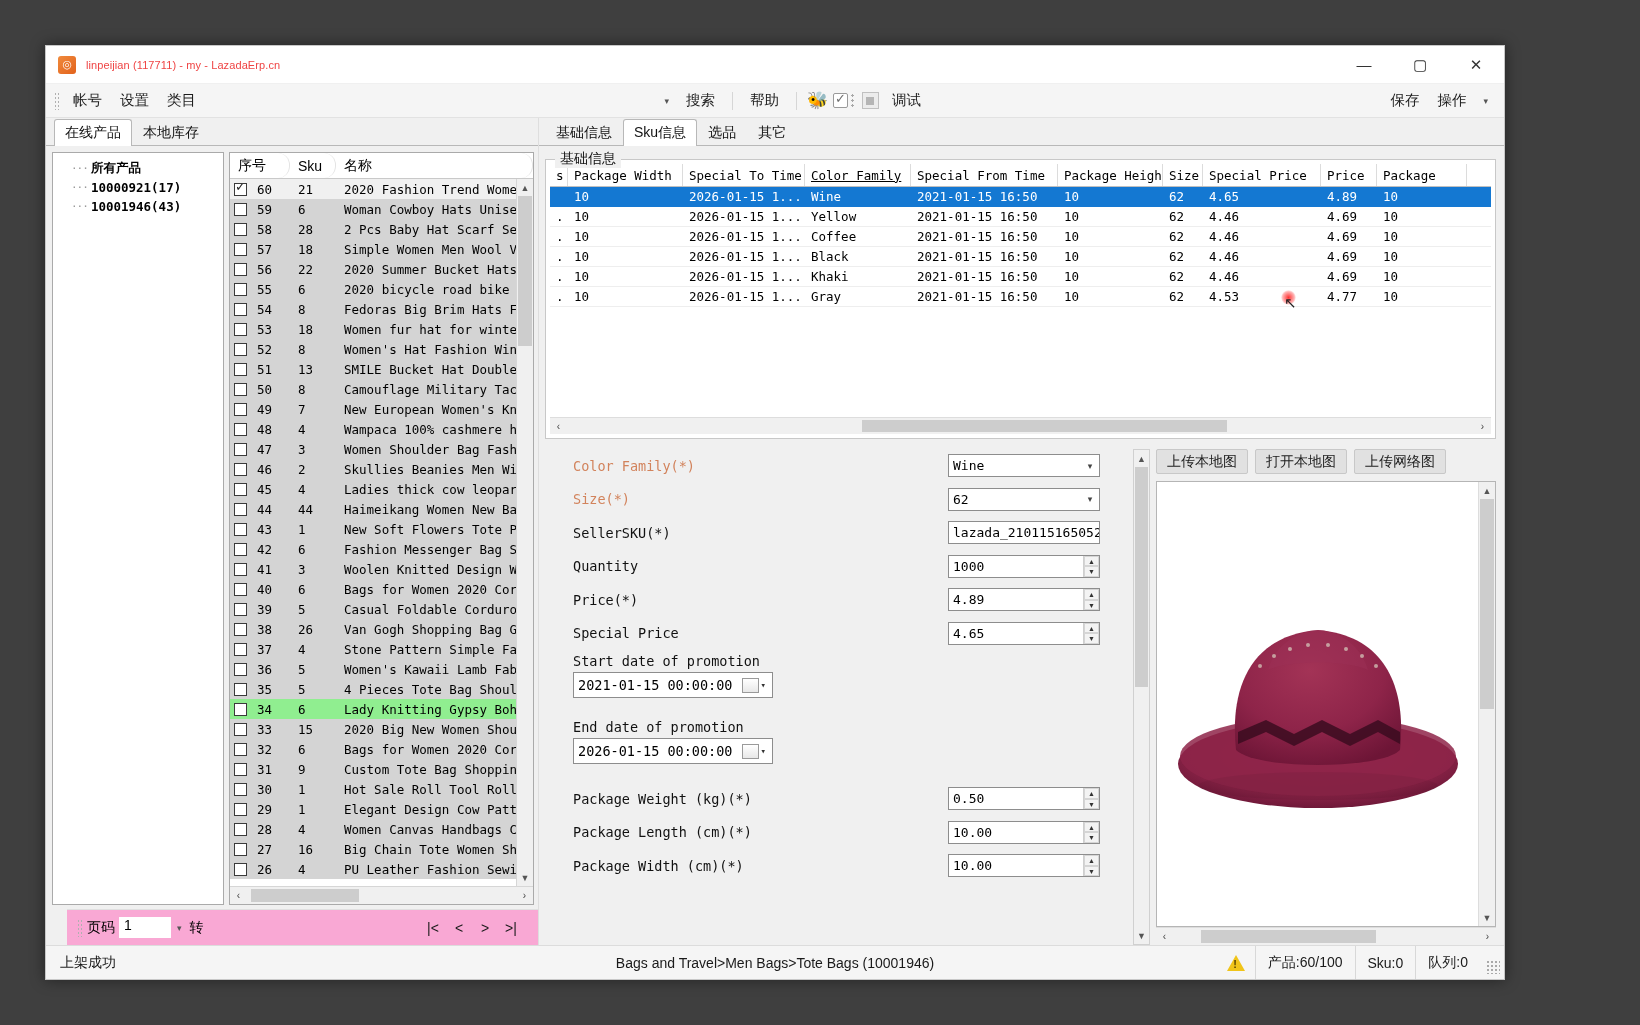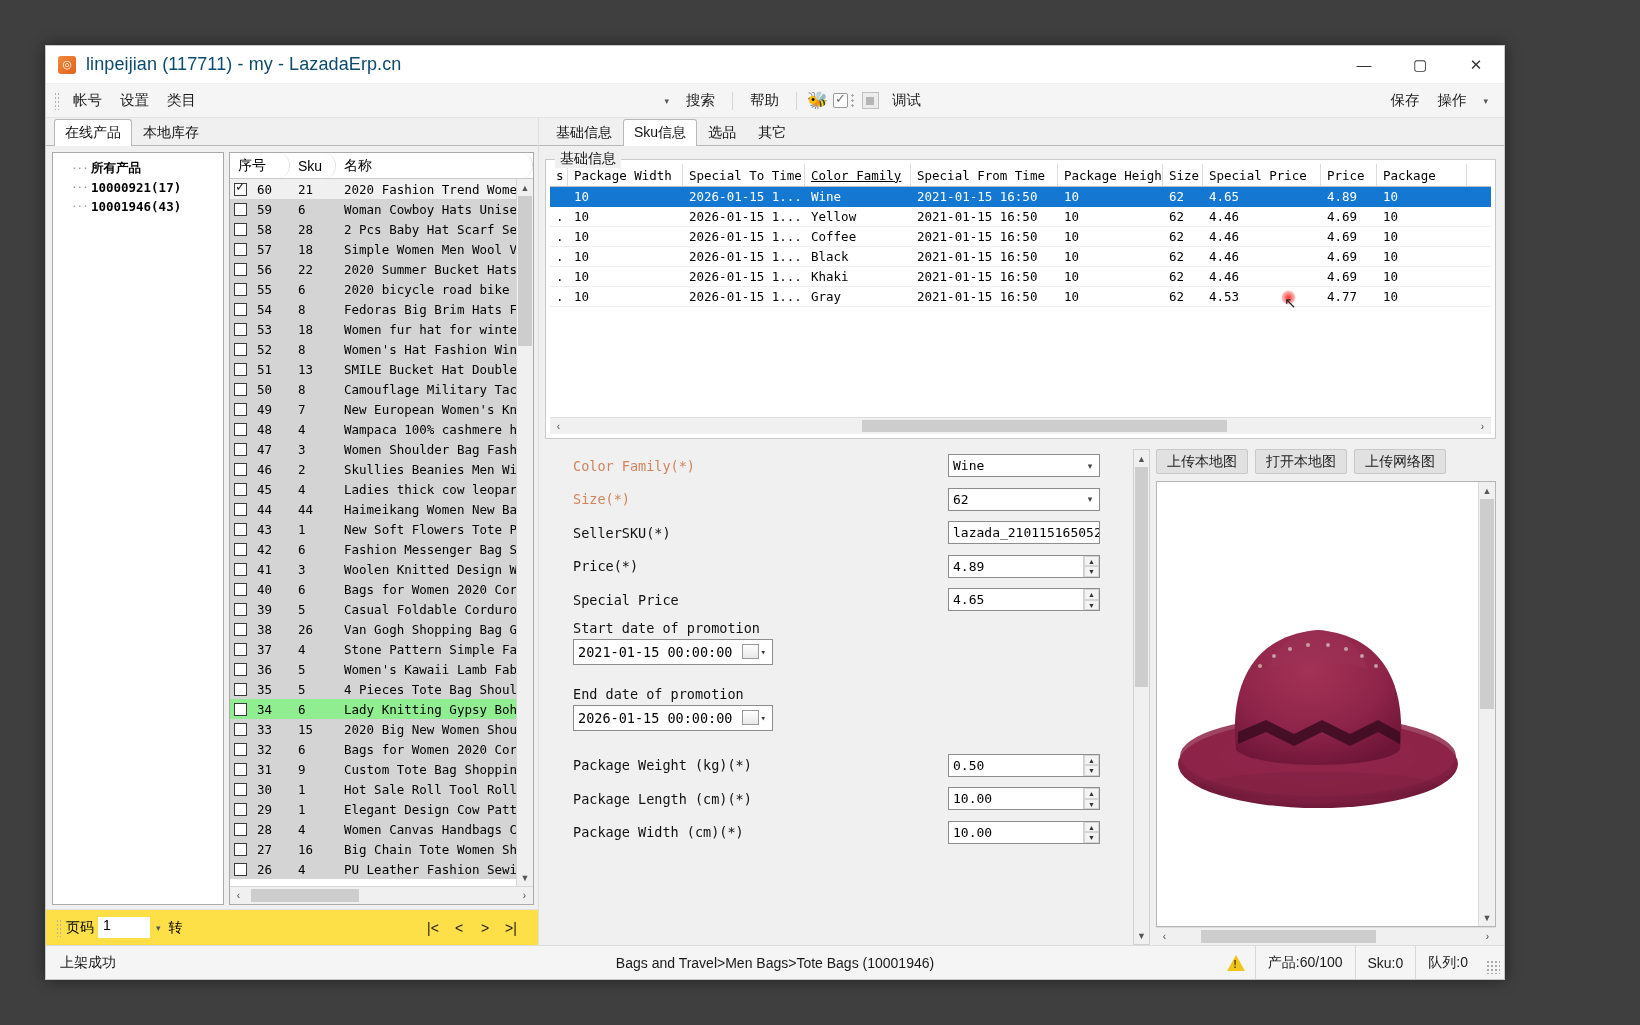--- a/index.html
+++ b/index.html
@@ -32,21 +32,21 @@
     border-bottom: 1px solid #f0f0f0;
     flex: 0 0 38px;
   }
   .app-icon {
     width: 18px; height: 18px; border-radius: 3px;
     background: linear-gradient(135deg,#f08a3c,#e2621c);
     margin-right: 10px;
     display: flex; align-items: center; justify-content: center;
     color: #fff; font-size: 11px;
   }
-  .title-text { font-size: 18px; color: #0c4a6e; letter-spacing: .1px; }
+  .title-text { font-size: 11px; color: #ef4444; letter-spacing: .1px; }
   .win-buttons { margin-left: auto; display: flex; height: 100%; }
   .win-btn {
     width: 56px; height: 100%;
     display: flex; align-items: center; justify-content: center;
     color: #333; font-size: 15px;
   }
 
   
   .menubar {
     height: 34px; background: #f5f5f5;
@@ -170,22 +170,23 @@
   .hscroll {
     height: 18px; background: #f0f0f0; border-top: 1px solid #d6d6d6;
     display: flex; align-items: center; flex: 0 0 18px;
   }
   .hsb-btn { width: 17px; text-align: center; font-size: 10px; color: #444; }
   .hsb-track { flex: 1; position: relative; height: 100%; }
   .hsb-thumb { position: absolute; top: 2px; bottom: 2px; background: #cdcdcd; }
 
   .pager {
     height: 36px; display: flex; align-items: center; padding: 12px 10px;
-    background: #fde047; border-top: 1px solid #e0e0e0; font-size: 14px;
+    background: #f9a8d4; border-top: 1px solid #e0e0e0; font-size: 14px;
     flex: 0 0 36px;
+    margin-left: 21px;
   }
   .pg-input {
     width: 52px; height: 21px; background: #fff; border: none;
     margin: 0 4px; font-size: 14px; padding-left: 5px;
   }
   .pg-caret { font-size: 9px; color: #555; padding: 0 8px 0 2px; }
   .pg-nav { margin-left: auto; display: flex; gap: 0px; padding-right: 4px; }
   .pg-nav span { width: 26px; text-align: center; font-size: 14px; color: #1a1a1a; }
 
   
@@ -775,20 +776,30 @@
                 </div>
               </div>
 
               <div class="frow">
                 <div class="flabel">SellerSKU(*)</div>
                 <div class="fctl">
                   <div class="finput plain">lazada_210115165052</div>
                 </div>
               </div>
 
+              <div class="frow">
+                <div class="flabel">Quantity</div>
+                <div class="fctl">
+                  <div class="finput">1000</div>
+                  <div class="spin">
+                      <div>▲</div>
+                      <div>▼</div>
+                    </div>
+                </div>
+              </div>
 
               <div class="frow">
                 <div class="flabel">Price(*)</div>
                 <div class="fctl">
                   <div class="finput">4.89</div>
                   <div class="spin">
                       <div>▲</div>
                       <div>▼</div>
                     </div>
                 </div>

